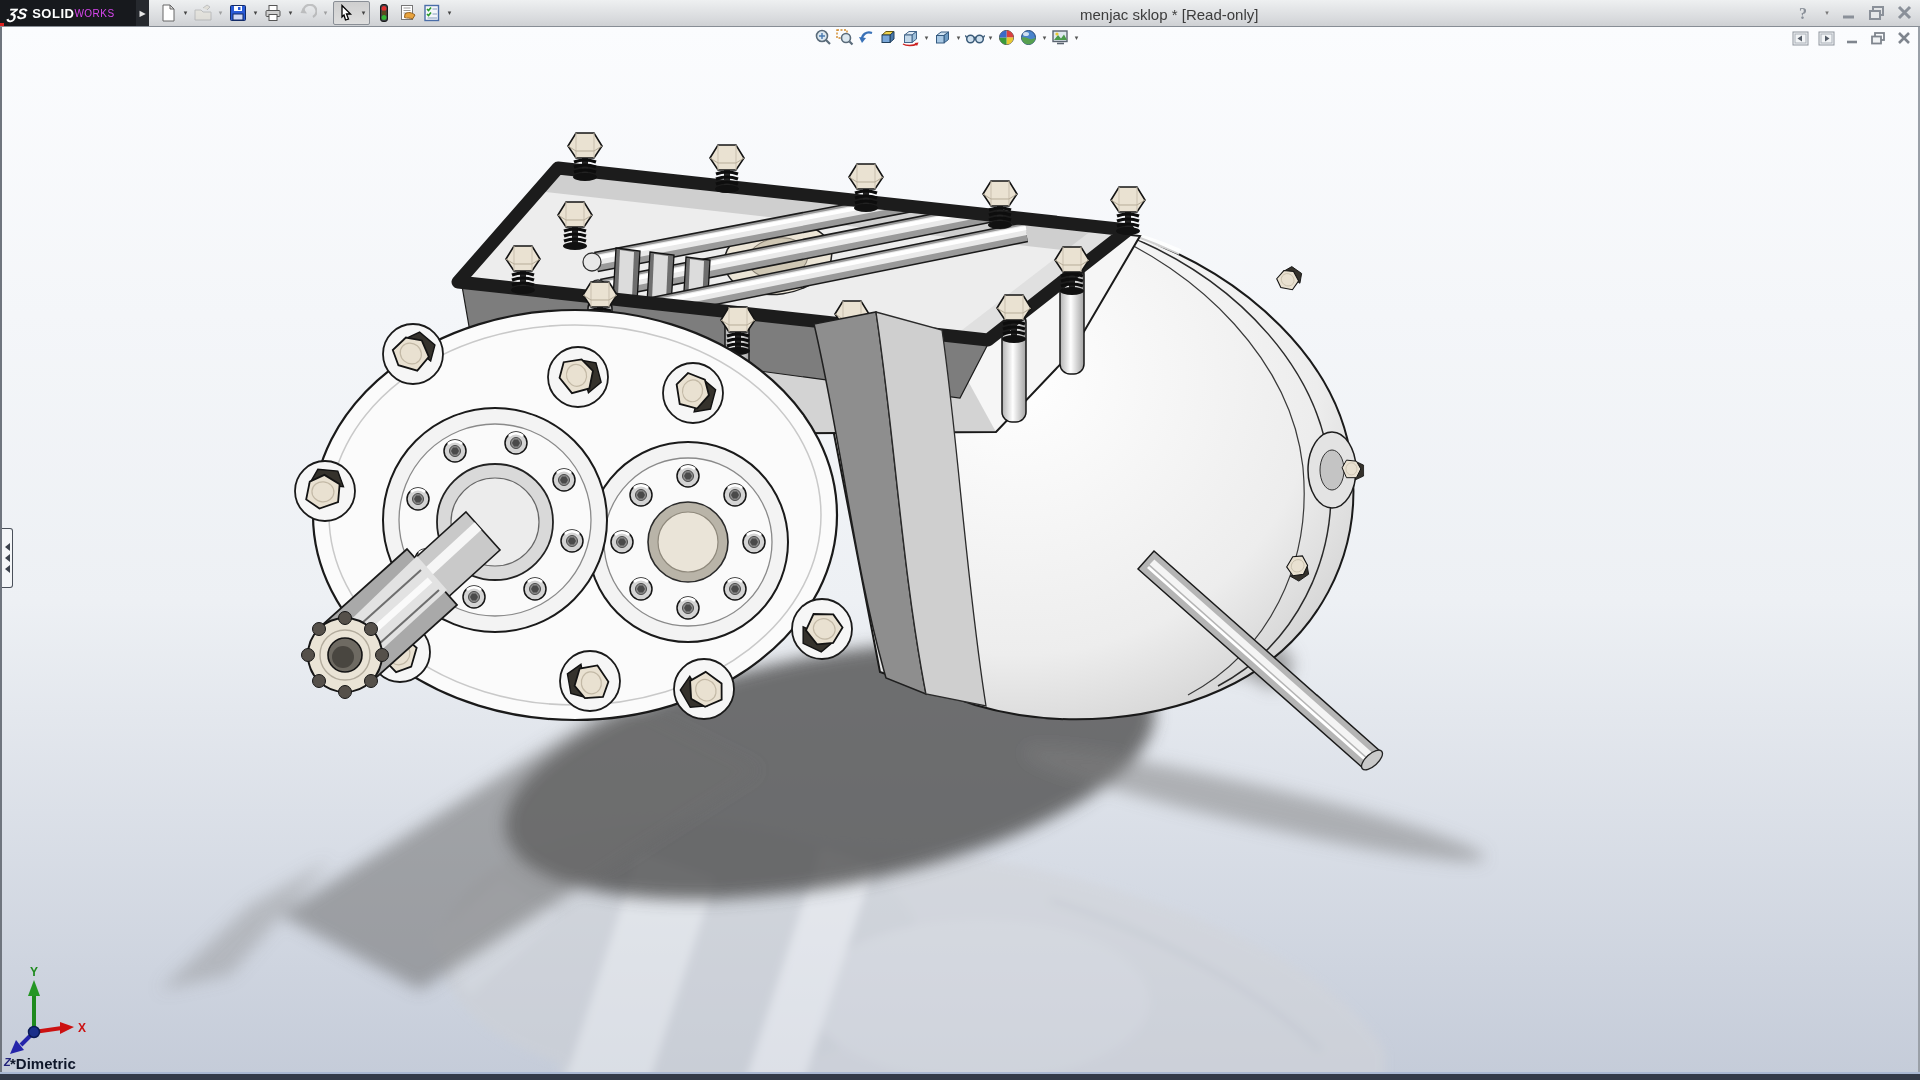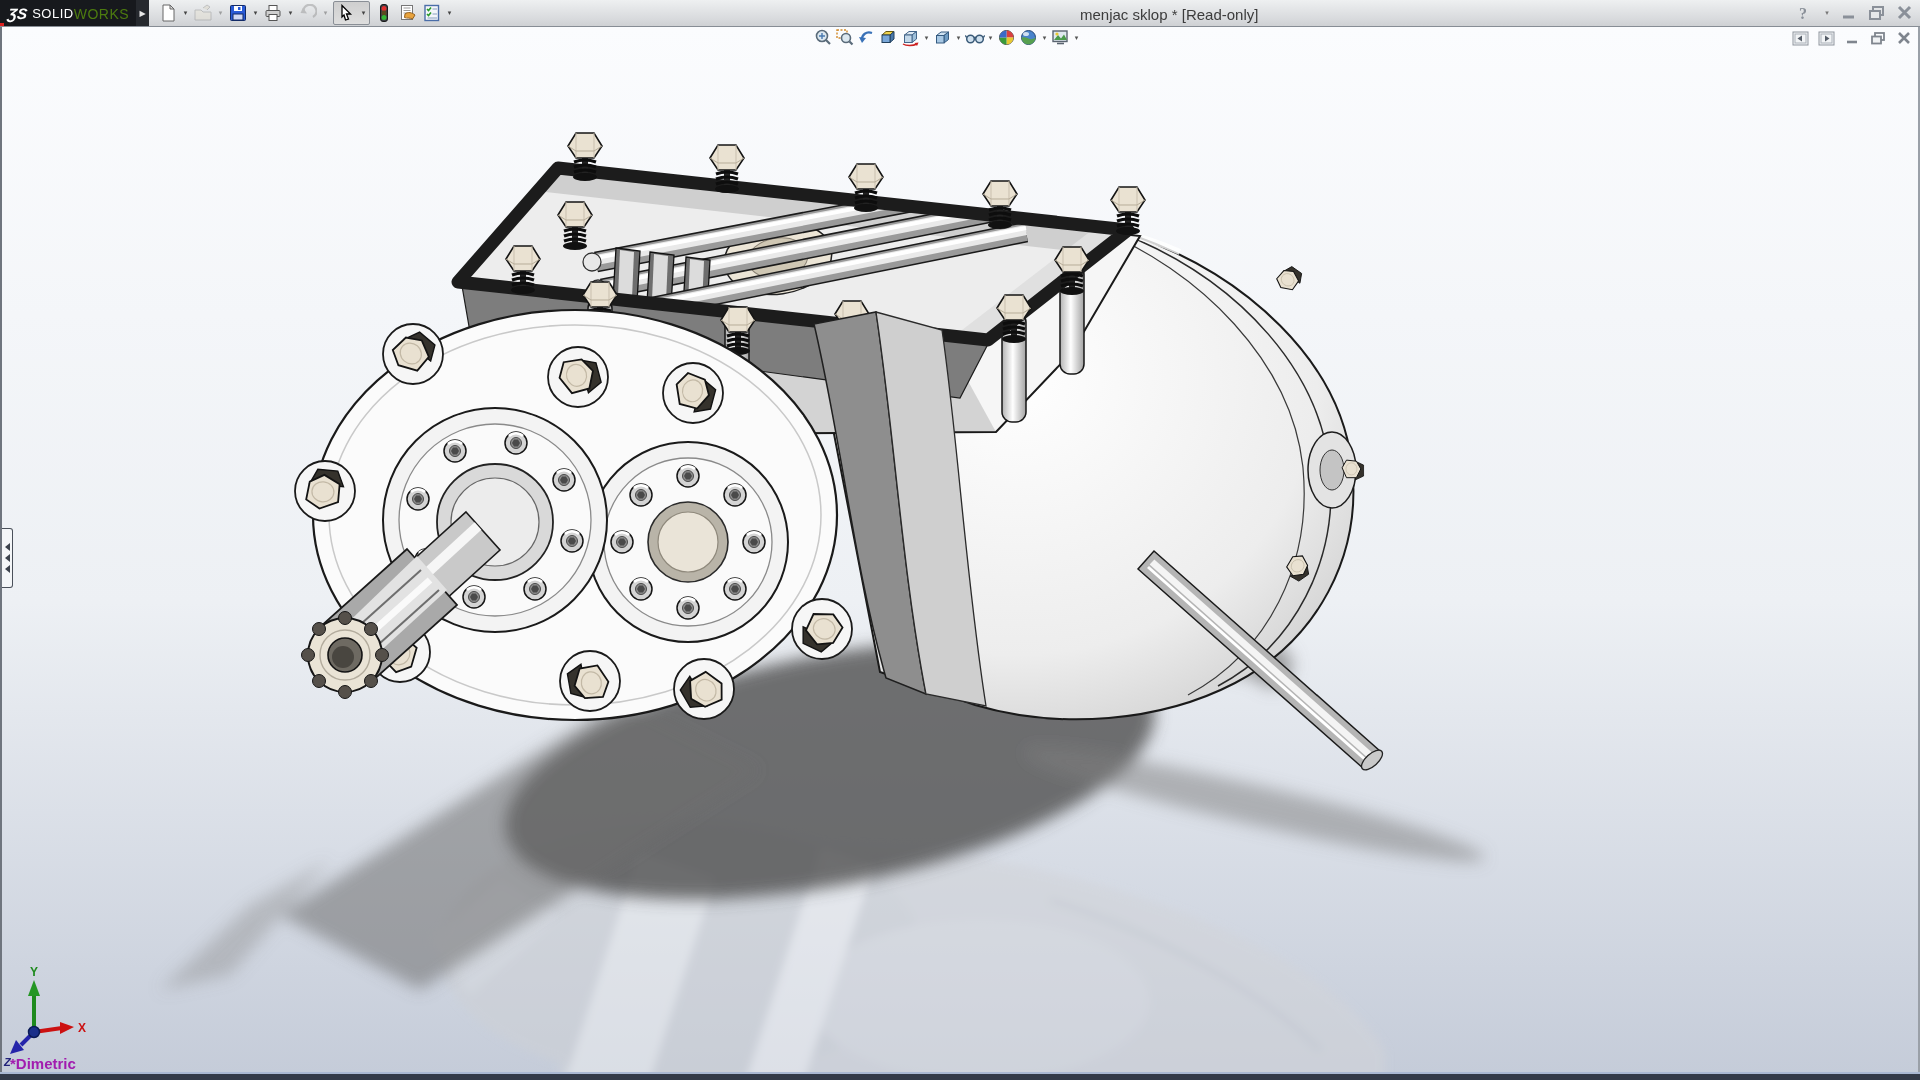--- a/index.html
+++ b/index.html
@@ -4,22 +4,22 @@
 <style>
   html,body{margin:0;padding:0;width:1920px;height:1080px;overflow:hidden;
     font-family:"Liberation Sans",sans-serif;background:#c6ccd9;}
   #win{position:absolute;inset:0;}
   
   .titlebar{position:absolute;left:0;top:0;width:1920px;height:26px;
     background:linear-gradient(#eef0f1,#d6d8db 80%,#cfd1d4);border-bottom:1px solid #9aa0a8;}
   .logo{position:absolute;left:0;top:0;width:136px;height:27px;background:#17191d;
     color:#fff;display:flex;align-items:center;padding-left:8px;box-sizing:border-box;}
   .logo .mark{font-style:italic;font-weight:700;font-size:15px;margin-right:5px;transform:skewX(-8deg);}
-  .logo .b1{font-weight:400;font-size:13px;letter-spacing:.5px;}
-  .logo .b2{font-weight:400;font-size:14px;letter-spacing:.5px;color:#4d7c0f;}
+  .logo .b1{font-weight:700;font-size:13px;letter-spacing:.5px;}
+  .logo .b2{font-weight:400;font-size:10px;letter-spacing:.5px;color:#d946ef;}
   .logo-accent{position:absolute;left:0;top:23px;width:4px;height:4px;background:#d22;}
   .flyout{position:absolute;left:136px;top:0;width:13px;height:27px;background:#26292e;
     color:#e8e8e8;font-size:8px;display:flex;align-items:center;justify-content:center;}
   .maintb{position:absolute;left:156px;top:1px;height:24px;display:flex;align-items:center;}
   .tbtn{width:24px;height:22px;display:flex;align-items:center;justify-content:center;}
   .dd{width:11px;height:22px;display:flex;align-items:center;justify-content:center;
     font-size:7px;color:#444;}
   .disabled{opacity:.42;}
   .selbox{display:flex;align-items:center;background:linear-gradient(#cfcfcf,#dedede);
     border:1px solid #8a8f96;border-radius:2px;margin:0 2px;}
@@ -38,21 +38,21 @@
   
   .docctrl{position:absolute;right:6px;top:30px;display:flex;align-items:center;gap:7px;}
   .dc{display:flex;align-items:center;justify-content:center;width:19px;height:16px;}
   
   .treetab{position:absolute;left:2px;top:528px;width:10px;height:58px;background:#f4f6f8;
     border:1px solid #4a505a;border-left:none;border-radius:0 3px 3px 0;
     display:flex;flex-direction:column;align-items:center;justify-content:center;gap:3px;}
   .treetab i{display:block;width:0;height:0;border-top:4px solid transparent;
     border-bottom:4px solid transparent;border-right:5px solid #3c424c;}
   
-  .dimetric{position:absolute;left:10px;top:1055px;font-size:15px;font-weight:700;color:#a21caf;}
+  .dimetric{position:absolute;left:10px;top:1055px;font-size:15px;font-weight:700;color:#0f172a;}
   .bottomstrip{position:absolute;left:0;top:1072px;width:1920px;height:8px;
     background:linear-gradient(#aab8d2 0 2px,#333a48 2px);}
 </style>
 </head>
 <body>
 
 <div id="win">
 
 <svg id="scene" width="1920" height="1080" viewBox="0 0 1920 1080">
   <defs>

